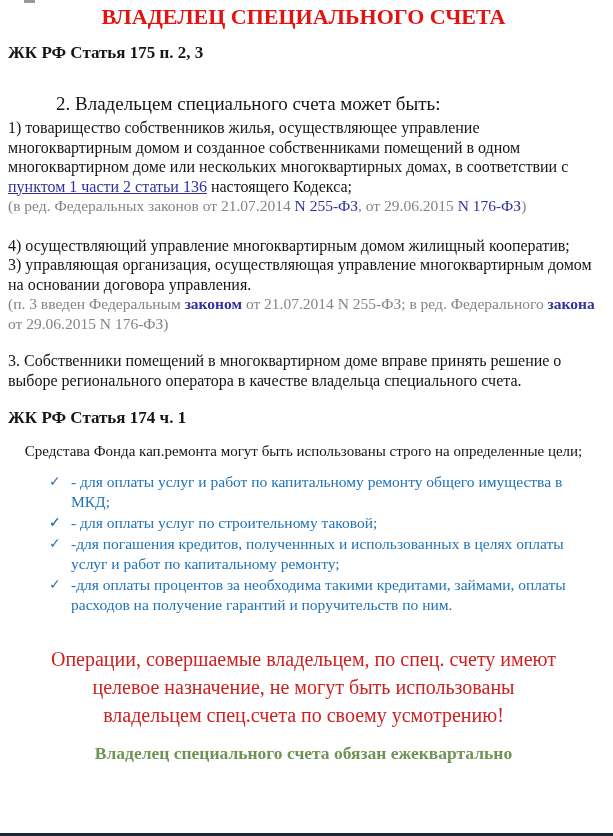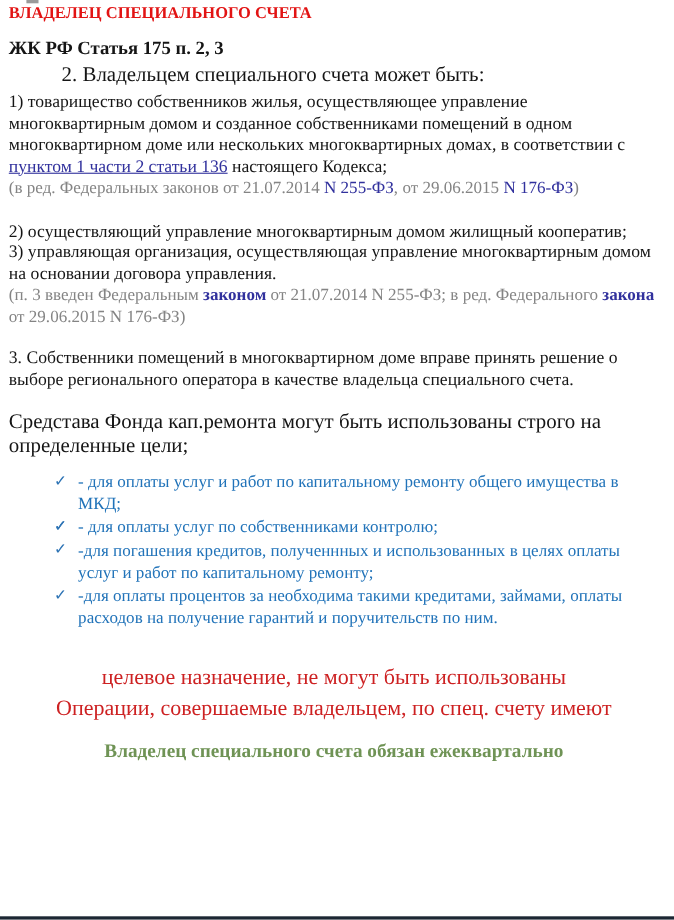--- a/index.html
+++ b/index.html
@@ -20,29 +20,30 @@
     color:var(--body-black);
     position:relative;
     overflow:hidden;
   }
   .page{padding:4px 14px 0 8px;position:relative;}
   .artifact-top{
     position:absolute;left:24px;top:0;width:11px;height:3px;
     background:#9a9a9a;
   }
   .doc-title{
+    text-align:center;
     color:var(--title-red);
     font-weight:bold;
-    font-size:15px;
+    font-size:22px;
     margin-bottom:13px;
   }
   .section-heading{
     font-weight:bold;
     font-size:17px;
-    margin-bottom:4px;
+    margin-bottom:30px;
   }
   .intro-line{
     font-size:19px;
     text-indent:48px;
     margin-bottom:3px;
   }
   .body-p{
     font-size:16px;
     line-height:19.5px;
   }
@@ -61,22 +62,23 @@
   }
   .law-ref{color:var(--link-navy);text-decoration:none;margin-top:32px;}
   .law-ref-bold{color:var(--link-navy);font-weight:bold;text-decoration:none;}
   .law-link-orange{
     color:var(--link-orange);
     text-decoration:underline;
     cursor:pointer;
   }
   .heading-174{margin-top:8px;margin-bottom:15px;}
   .funds-intro{
-    font-size:19px;
+    font-size:15px;
     margin-bottom:12px;
+    text-align:center;
   }
   .goal-list{
     list-style:none;
     margin:0 0 0 63px;
     color:var(--list-blue);
     font-size:15.5px;
     line-height:20px;
   }
   .goal-list li{
     position:relative;
@@ -120,41 +122,43 @@
 
   <h1 class="doc-title">ВЛАДЕЛЕЦ СПЕЦИАЛЬНОГО СЧЕТА</h1>
 
   <h2 class="section-heading">ЖК РФ Статья 175 п. 2, 3</h2>
 
   <p class="intro-line">2. Владельцем специального счета может быть:</p>
 
   <p class="body-p"><span>1) товарищество собственников жилья, осуществляющее управление многоквартирным домом и созданное собственниками помещений в одном многоквартирном доме или нескольких многоквартирных домах, в соответствии с </span><a class="law-link">пунктом 1 части 2 статьи 136</a><span> настоящего Кодекса;</span></p>
   <p class="note-p gap-20"><span>(в ред. Федеральных законов от 21.07.2014 </span><a class="law-ref">N 255-ФЗ</a><span>, от 29.06.2015 </span><a class="law-ref">N 176-ФЗ</a><span>)</span></p>
 
-  <p class="body-p">2) осуществляющий управление многоквартирным домом жилищный кооператив;</p>
+  <p class="body-p">4) осуществляющий управление многоквартирным домом жилищный кооператив;</p>
 
   <p class="body-p">3) управляющая организация, осуществляющая управление многоквартирным домом на основании договора управления.</p>
   <p class="note-p gap-18"><span>(п. 3 введен Федеральным </span><a class="law-ref-bold">законом</a><span> от 21.07.2014 N 255-ФЗ; в ред. Федерального </span><a class="law-ref-bold">закона</a><span> от 29.06.2015 N 176-ФЗ)</span></p>
 
   <p class="body-p gap-18">3. Собственники помещений в многоквартирном доме вправе принять решение о выборе регионального оператора в качестве владельца специального счета.</p>
 
+  <h2 class="section-heading heading-174">ЖК РФ Статья 174 ч. 1</h2>
 
   <p class="funds-intro">Средстава Фонда кап.ремонта могут быть использованы строго на определенные цели;</p>
 
   <ul class="goal-list">
     <li><span class="check">✓</span><span>- для оплаты услуг и работ по капитальному ремонту общего имущества в МКД;</span></li>
     <li><span class="check">✓</span></li>
-    <li><span class="check">✓</span><span>- для оплаты услуг по собственниками контролю;</span></li>
+    <li><span class="check">✓</span><span>- для оплаты услуг по строительному таковой;</span></li>
     <li><span class="check">✓</span><span>-для погашения кредитов, полученнных и использованных в целях оплаты услуг и работ по капитальному ремонту;</span></li>
     <li><span class="check">✓</span><span>-для оплаты процентов за необходима такими кредитами, займами, оплаты расходов на получение гарантий и поручительств по ним.</span></li>
   </ul>
 
   <div class="red-warning">
+    <div>Операции, совершаемые владельцем, по спец. счету имеют</div>
     <div>целевое назначение, не могут быть использованы</div>
-    <div>Операции, совершаемые владельцем, по спец. счету имеют</div>
+    <div>владельцем спец.счета по своему усмотрению!</div>
   </div>
 
   <div class="green-note">
     <div>Владелец специального счета обязан ежеквартально</div>
 
   </div>
 
 </div>
 
 <div class="bottom-bar"></div>

